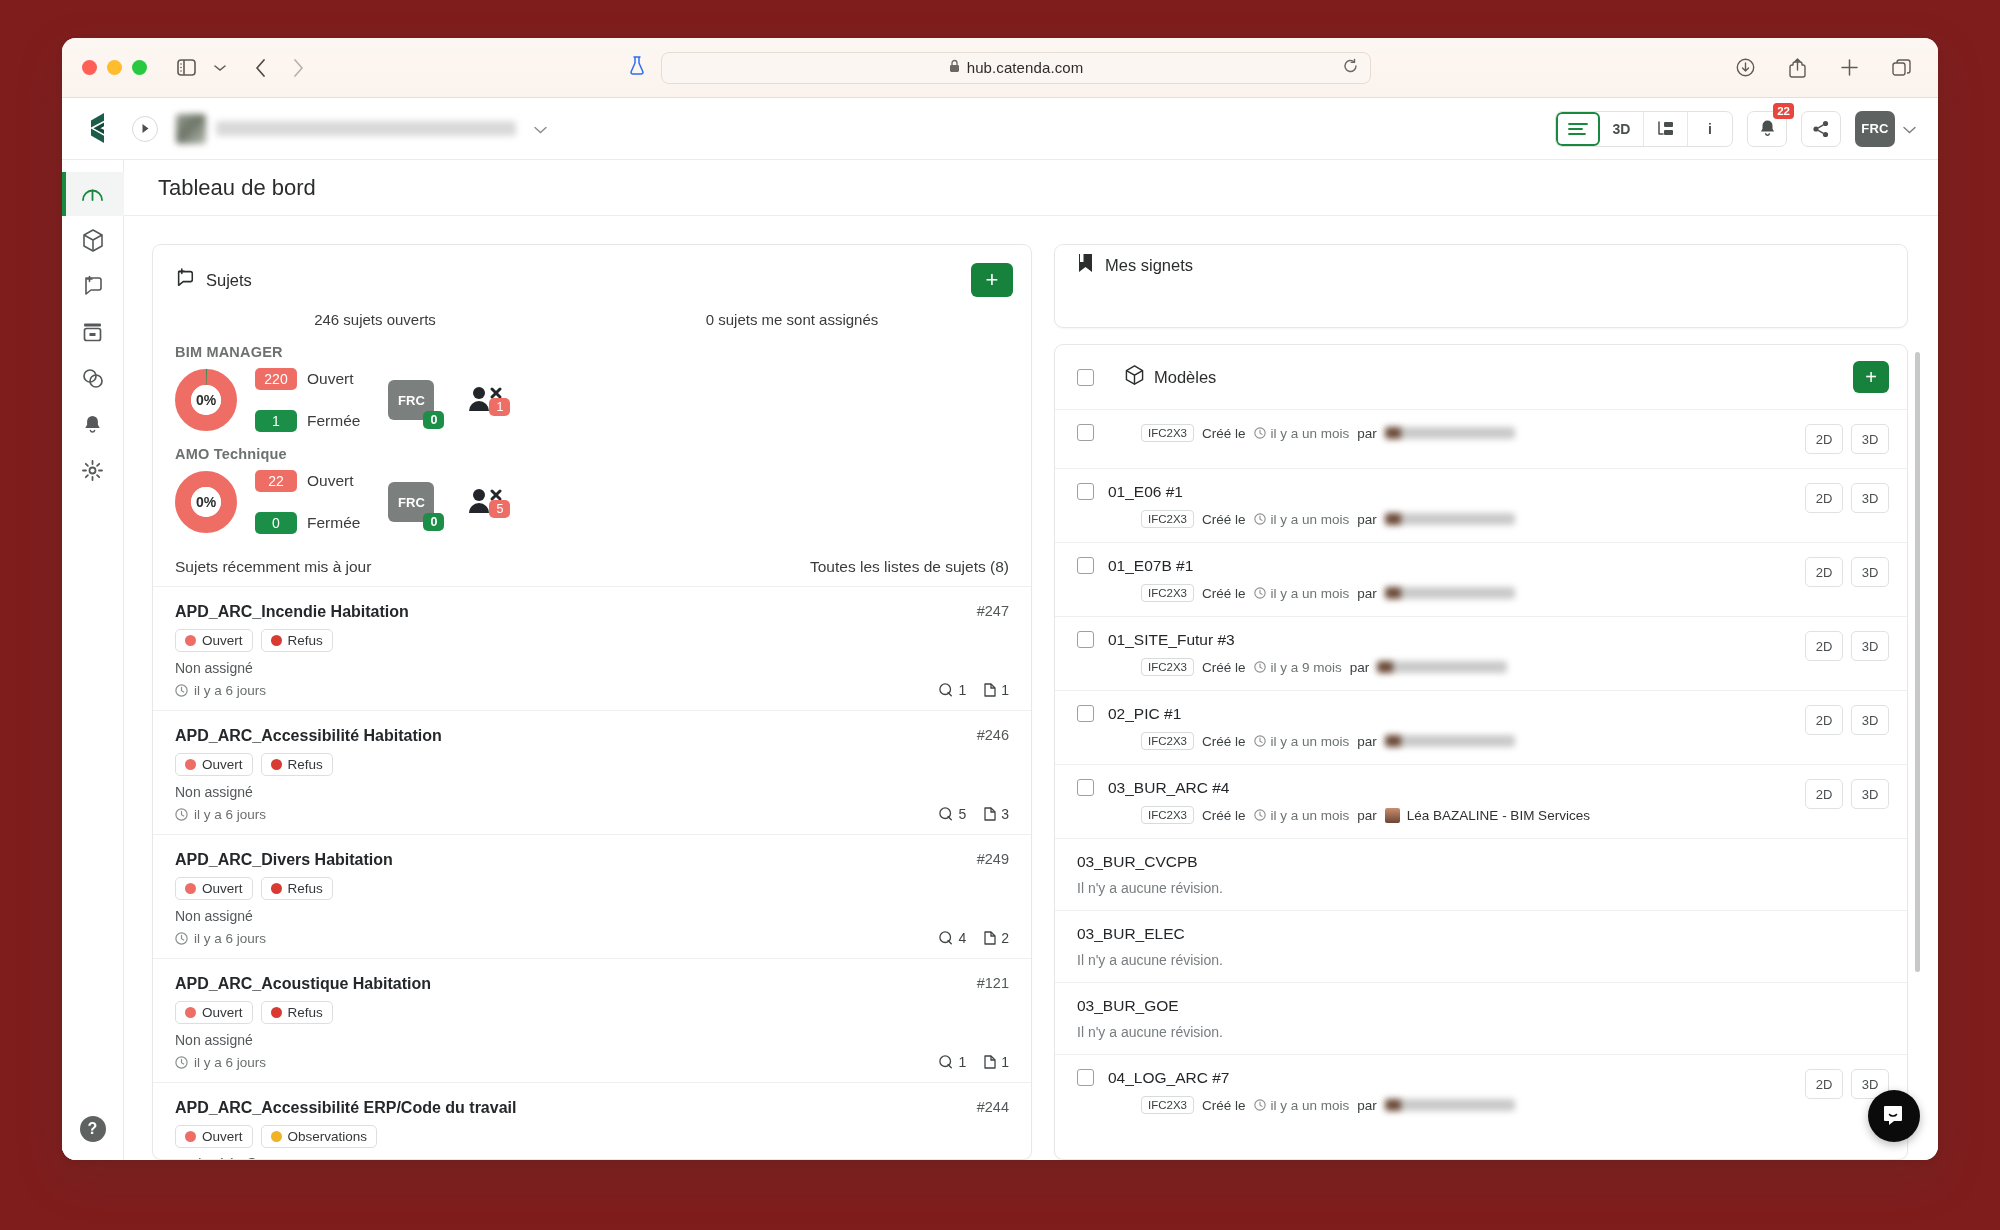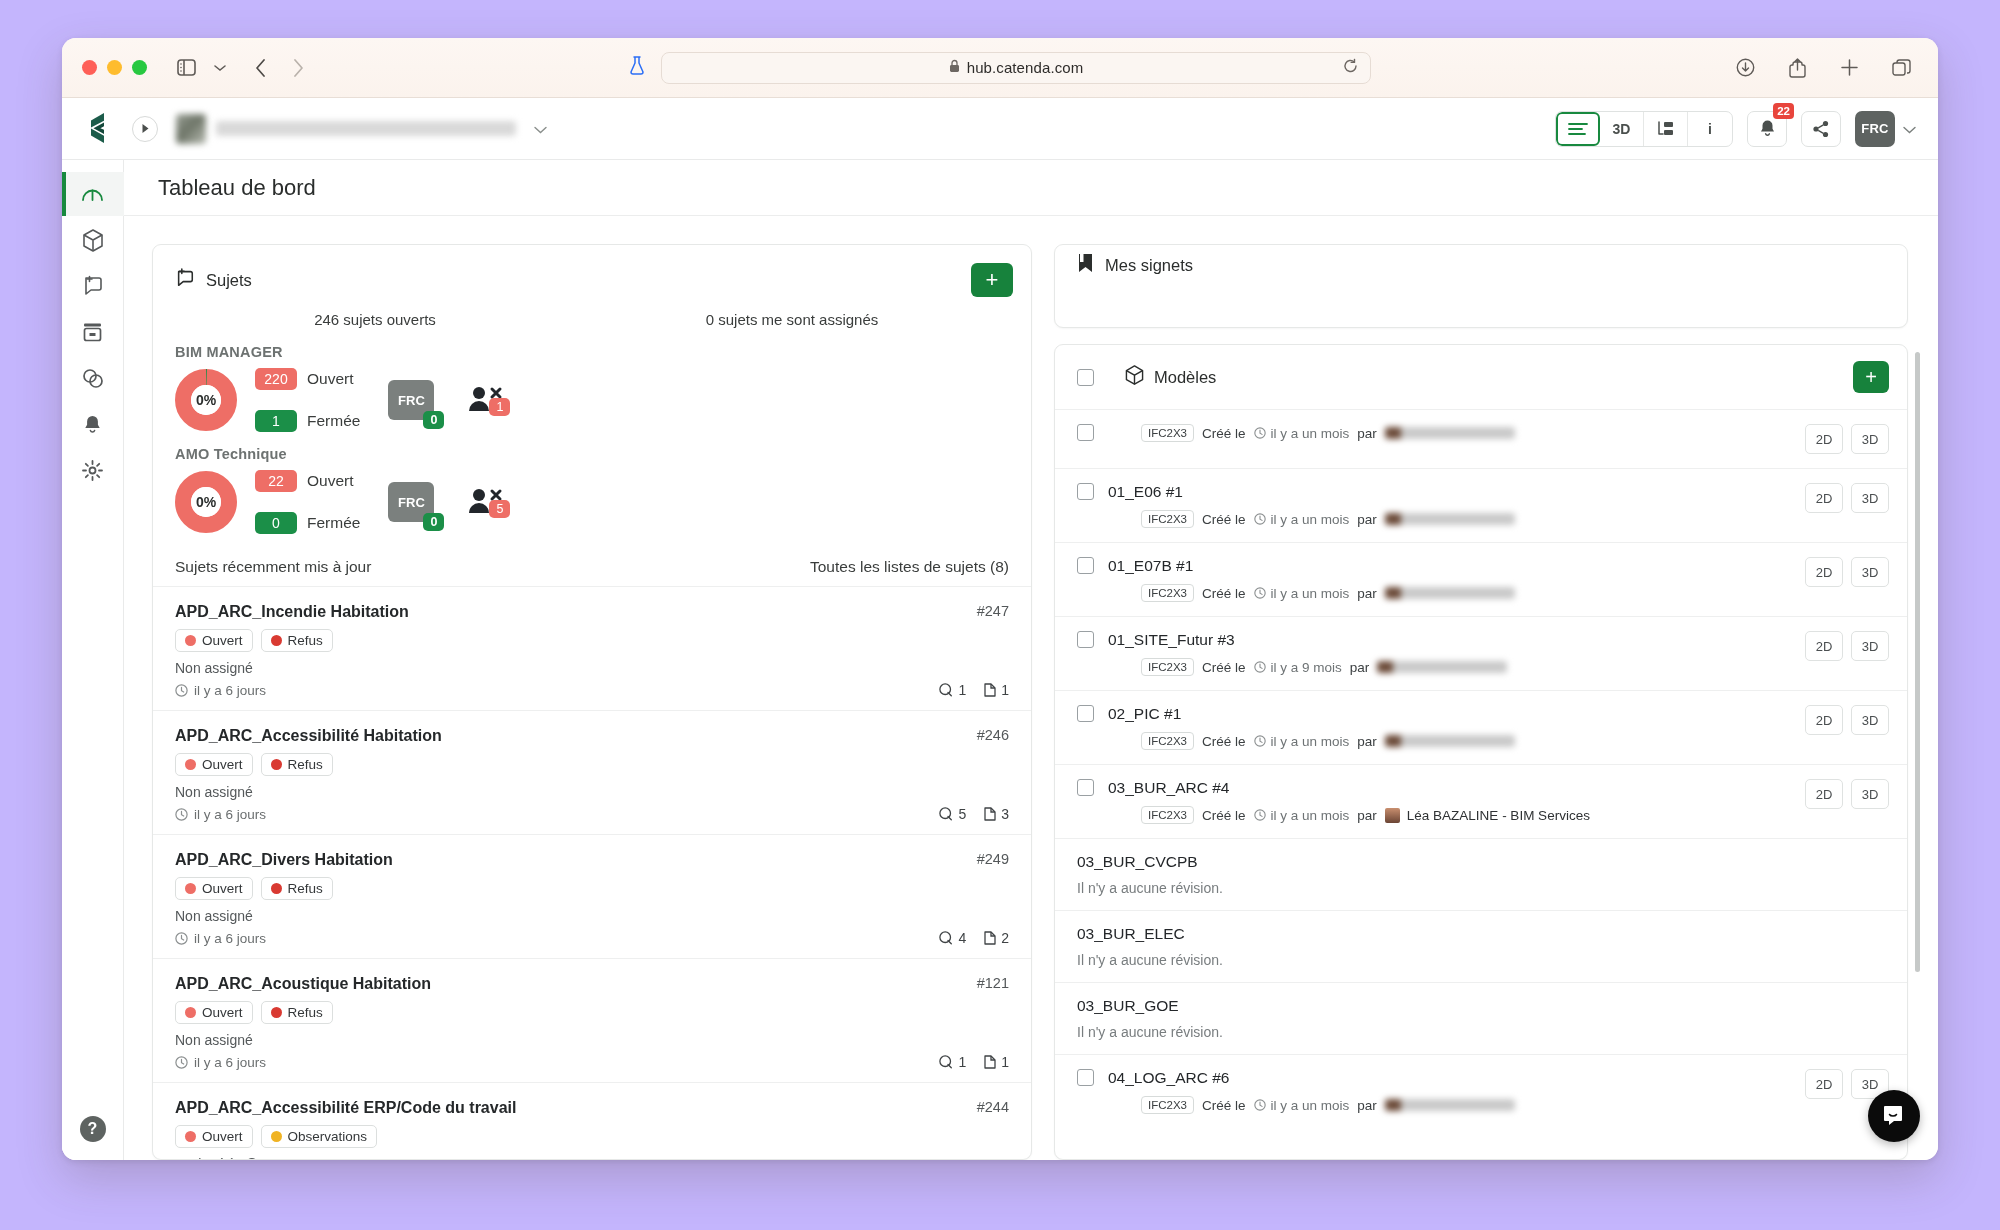--- a/index.html
+++ b/index.html
@@ -5,21 +5,21 @@
   * { box-sizing: border-box; margin: 0; padding: 0; }
   html, body {
     width: 2000px; height: 1230px;
     font-family: "Liberation Sans", sans-serif;
     background: #ffffff;
     overflow: hidden;
   }
   .desktop {
     position: relative;
     width: 2000px; height: 1230px;
-    background: #c4b5fd;
+    background: #7f1d1d;
   }
 
   
   .browser {
     position: absolute;
     left: 62px; top: 38px;
     width: 1876px; height: 1122px;
     background: #fdf8f4;
     border-radius: 14px;
     box-shadow: 0 18px 46px rgba(80,60,45,.22), 0 2px 6px rgba(0,0,0,.10);
@@ -1060,21 +1060,21 @@
                 <div class="model-row">
                   <div class="model-main">
                     <div class="model-name">03_BUR_GOE</div>
                     <div class="no-rev">Il n'y a aucune révision.</div>
                   </div>
                 </div>
 
                 <div class="model-row">
                   <div class="chk"></div>
                   <div class="model-main">
-                    <div class="model-name">04_LOG_ARC #6</div>
+                    <div class="model-name">04_LOG_ARC #7</div>
                     <div class="model-meta">
                       <span class="ifc-badge">IFC2X3</span>
                       <span class="meta-text">Créé le</span>
                       <span class="meta-ago">
                         <svg width="12" height="12" viewBox="0 0 13 13">
                             <circle cx="6.5" cy="6.5" r="5.6" fill="none" stroke="#8b8f90" stroke-width="1.2"></circle>
                             <path d="M6.5 3.4v3.3l2.2 1.3" fill="none" stroke="#8b8f90" stroke-width="1.2" stroke-linecap="round"></path>
                           </svg>
                         <span>il y a un mois</span>
                       </span>

